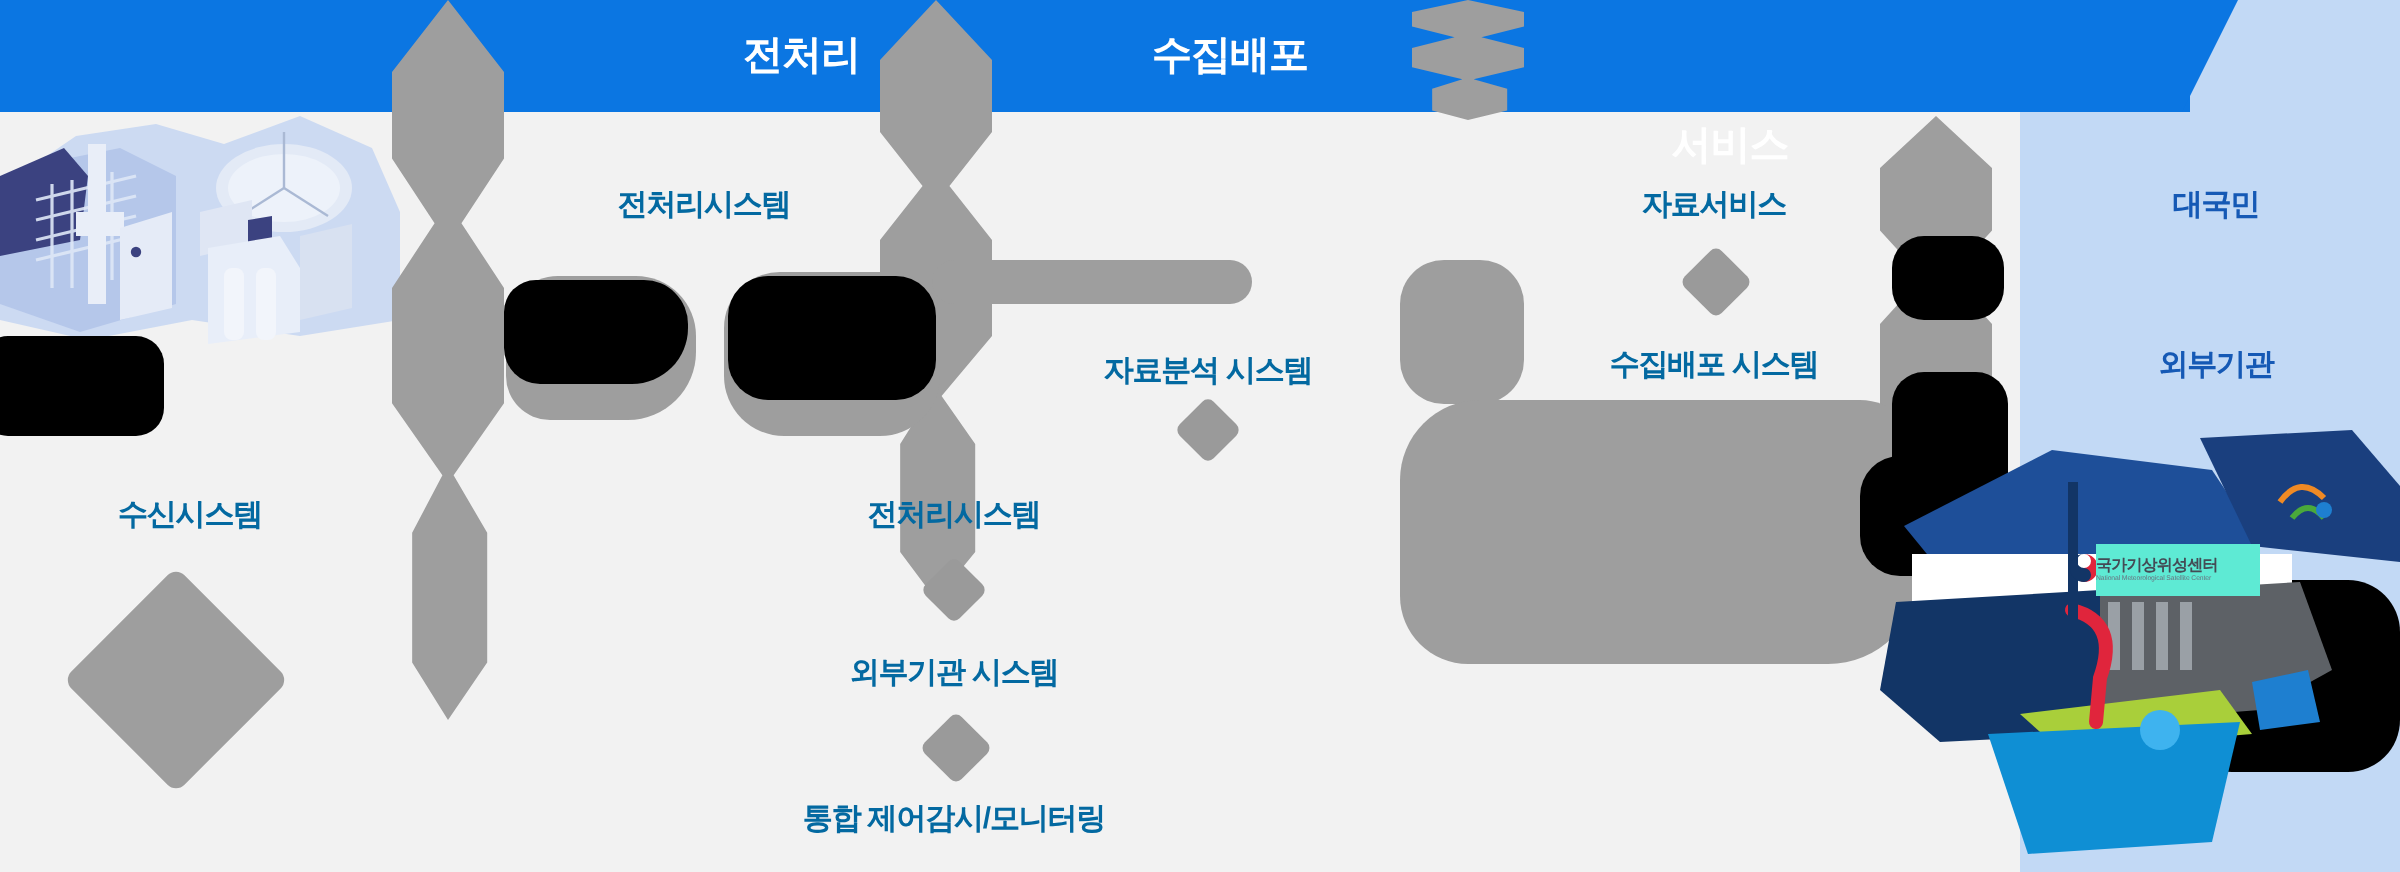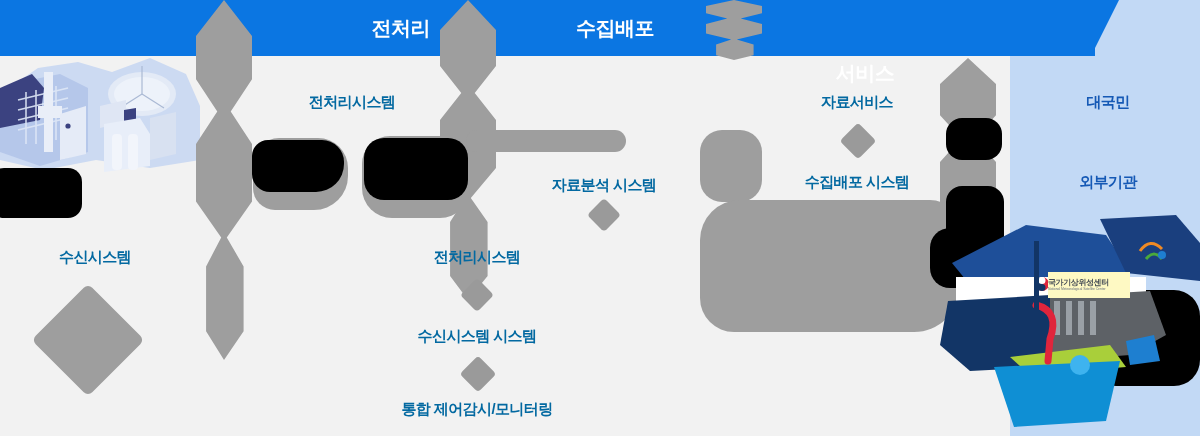--- a/index.html
+++ b/index.html
@@ -116,21 +116,21 @@
   
   .sat{position:absolute;left:0;top:48px;width:200px;height:175px;}
 
   
   .bldg{position:absolute;left:930px;top:215px;width:270px;height:221px;}
 
   .logo-box{
     position:absolute;
     left:1048px; top:272px;
     width:82px; height:26px;
-    background:#fef9c3;
+    background:#5eead4;
     display:flex;
     align-items:center;
     gap:3px;
   }
   .logo-ko{
     font-size:8px;
     font-weight:bold;
     color:#444b55;
     letter-spacing:-0.4px;
     line-height:9px;
@@ -270,21 +270,21 @@
     <div>
       <div class="logo-ko">국가기상위성센터</div>
       <div class="logo-en">National Meteorological Satellite Center</div>
     </div>
   </div>
 
   <div class="sys-label" style="left:95px;top:248px;text-align:right;">수신시스템</div>
 
   <div class="sys-label" style="left:352px;top:93px;">전처리시스템</div>
   <div class="sys-label" style="left:477px;top:248px;">전처리시스템</div>
-  <div class="sys-label" style="left:477px;top:327px;">수신시스템 시스템</div>
+  <div class="sys-label" style="left:477px;top:327px;">외부기관 시스템</div>
   <div class="sys-label" style="left:477px;top:400px;">통합 제어감시/모니터링</div>
 
   <div class="sys-label" style="left:604px;top:176px;">자료분석 시스템</div>
 
   <div class="sys-label" style="left:857px;top:93px;">자료서비스</div>
   <div class="sys-label" style="left:857px;top:173px;">수집배포 시스템</div>
 
   <div class="ext-label" style="left:1108px;top:93px;">대국민</div>
   <div class="ext-label" style="left:1108px;top:173px;text-align:center;">외부기관</div>
 

